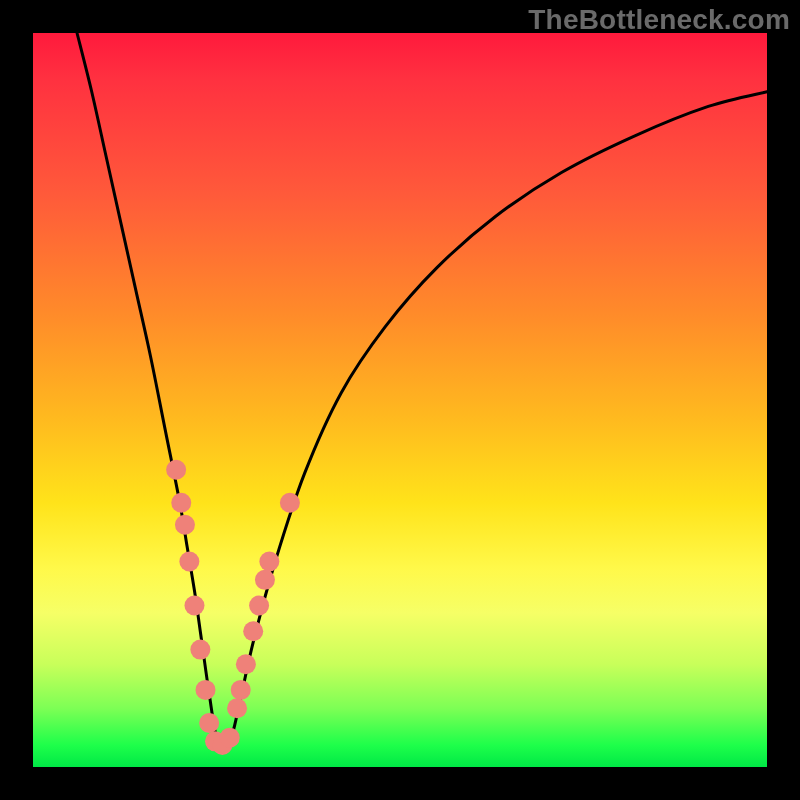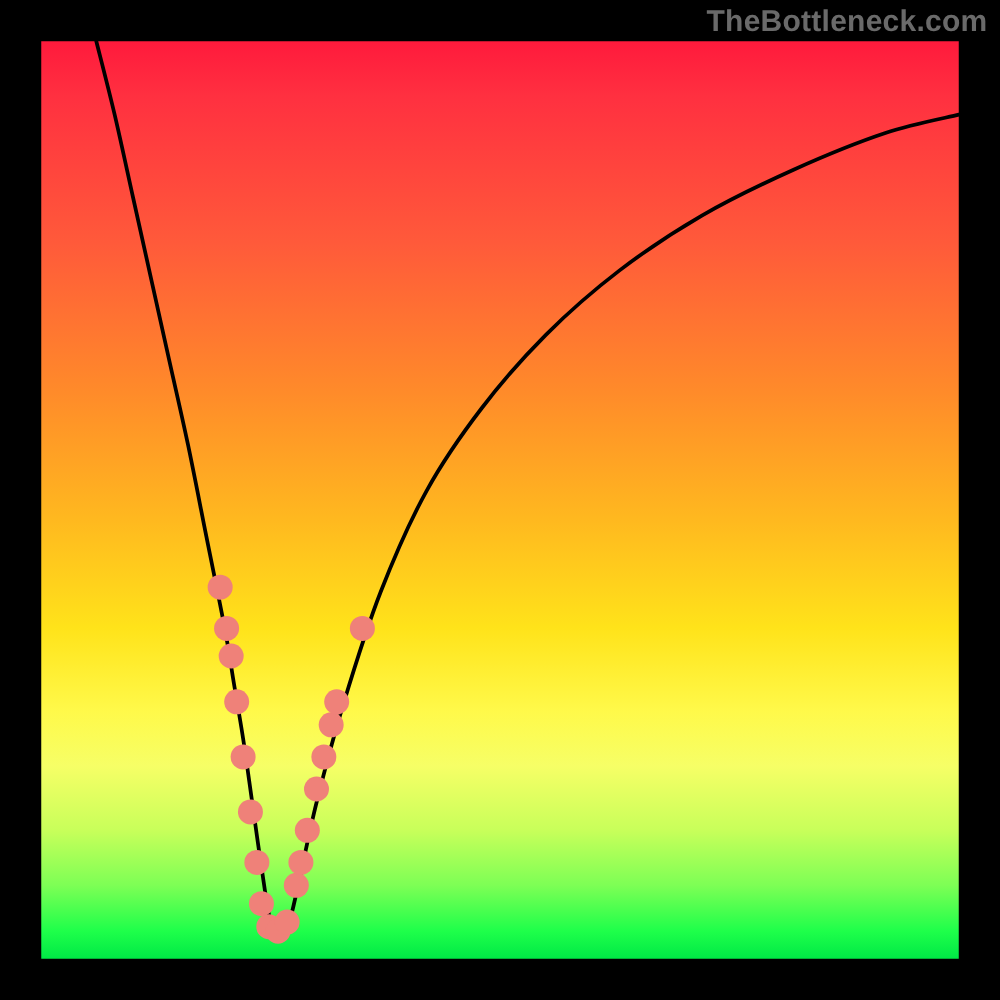--- a/index.html
+++ b/index.html
@@ -39,21 +39,21 @@
       #7dff55 92%,
       #1eff4a 97%,
       #00e846 100%
     );
   }
   .watermark {
     position: absolute;
     top: 4px;
     right: 10px;
     font-family: Arial, Helvetica, sans-serif;
-    font-size: 24px;
+    font-size: 28px;
     font-weight: 600;
     color: #6a6a6a;
     letter-spacing: 0.2px;
     user-select: none;
     text-align: right;
   }
   svg.curve {
     position: absolute;
     left: 33px;
     top: 33px;

